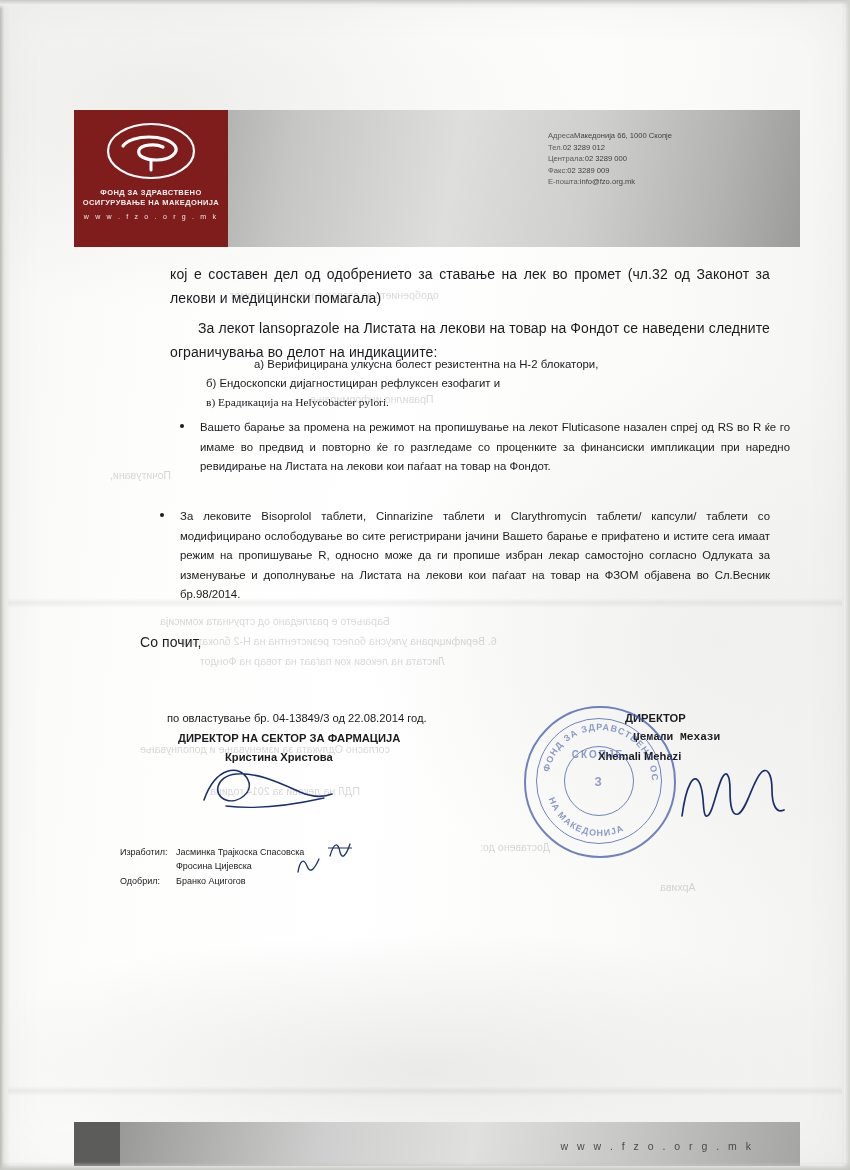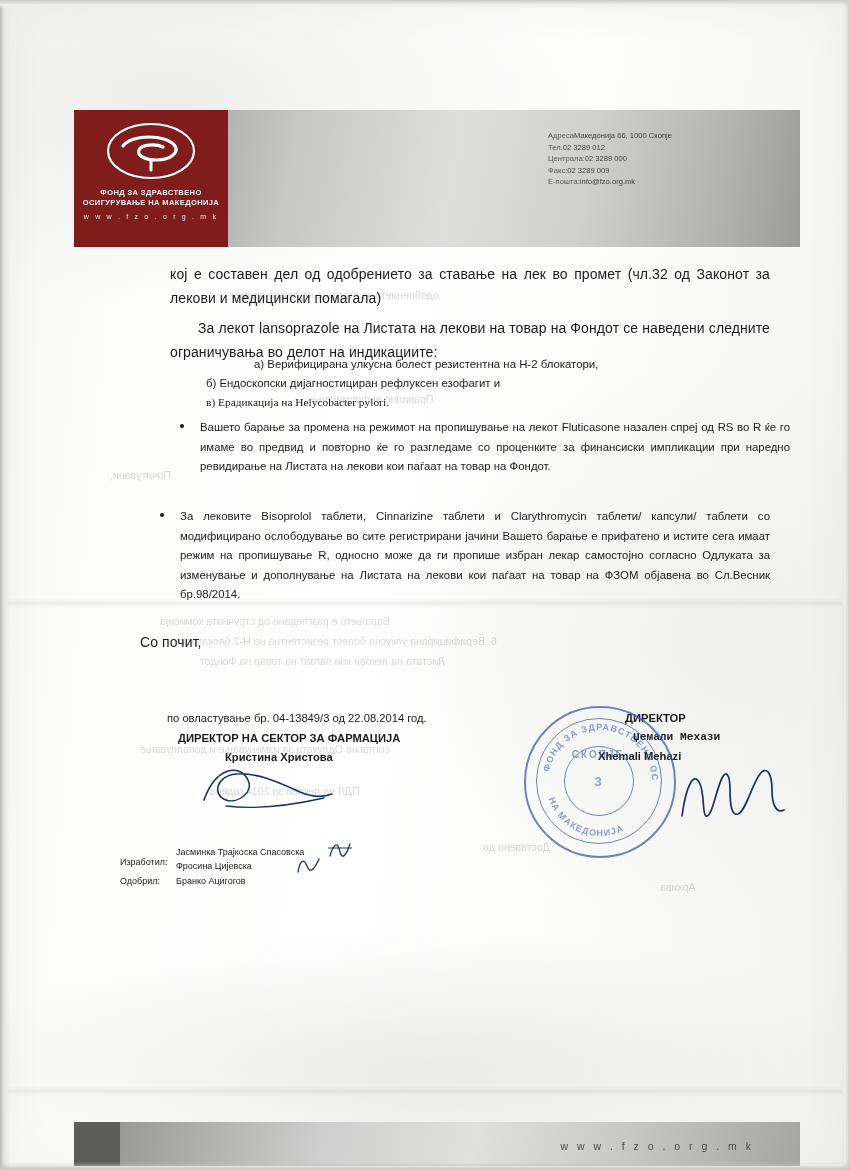--- a/index.html
+++ b/index.html
@@ -326,21 +326,21 @@
           <textPath href="#arcTop" startOffset="6%">ФОНД ЗА ЗДРАВСТВЕНО ОСИГУРУВАЊЕ</textPath>
         </text>
         <text font-size="9" font-weight="bold" fill="#3a55a8" letter-spacing="1.1" opacity="0.8">
           <textPath href="#arcBottom" startOffset="10%">НА МАКЕДОНИЈА</textPath>
         </text>
         <text x="74" y="52" font-size="10" font-weight="bold" fill="#3a55a8" text-anchor="middle" letter-spacing="2" opacity="0.8">СКОПЈЕ</text>
         <text x="74" y="80" font-size="13" font-weight="bold" fill="#3a55a8" text-anchor="middle" opacity="0.75">3</text>
       </svg>
     </div>
 
-    <div class="small-label" style="left:120px; top:847px;margin-top:10px;">Изработил:</div>
+    <div class="small-label" style="left:120px; top:847px;">Изработил:</div>
     <div class="small-label" style="left:176px; top:847px;text-align:center;">Јасминка Трајкоска Спасовска</div>
     <div class="small-label" style="left:176px; top:861px;">Фросина Цијевска</div>
     <div class="small-label" style="left:120px; top:876px;">Одобрил:</div>
     <div class="small-label" style="left:176px; top:876px;text-align:right;">Бранко Ацигогов</div>
 
     <svg class="ink" style="left:326px; top:838px;" width="30" height="22">
       <path d="M4 18 C8 4, 12 4, 14 14 C16 22, 20 18, 24 6" fill="none" stroke="#1b2f6e" stroke-width="1.3" stroke-linecap="round"></path>
       <path d="M2 10 L26 10" fill="none" stroke="#1b2f6e" stroke-width="1"></path>
     </svg>
     <svg class="ink" style="left:294px; top:854px;" width="30" height="22">

